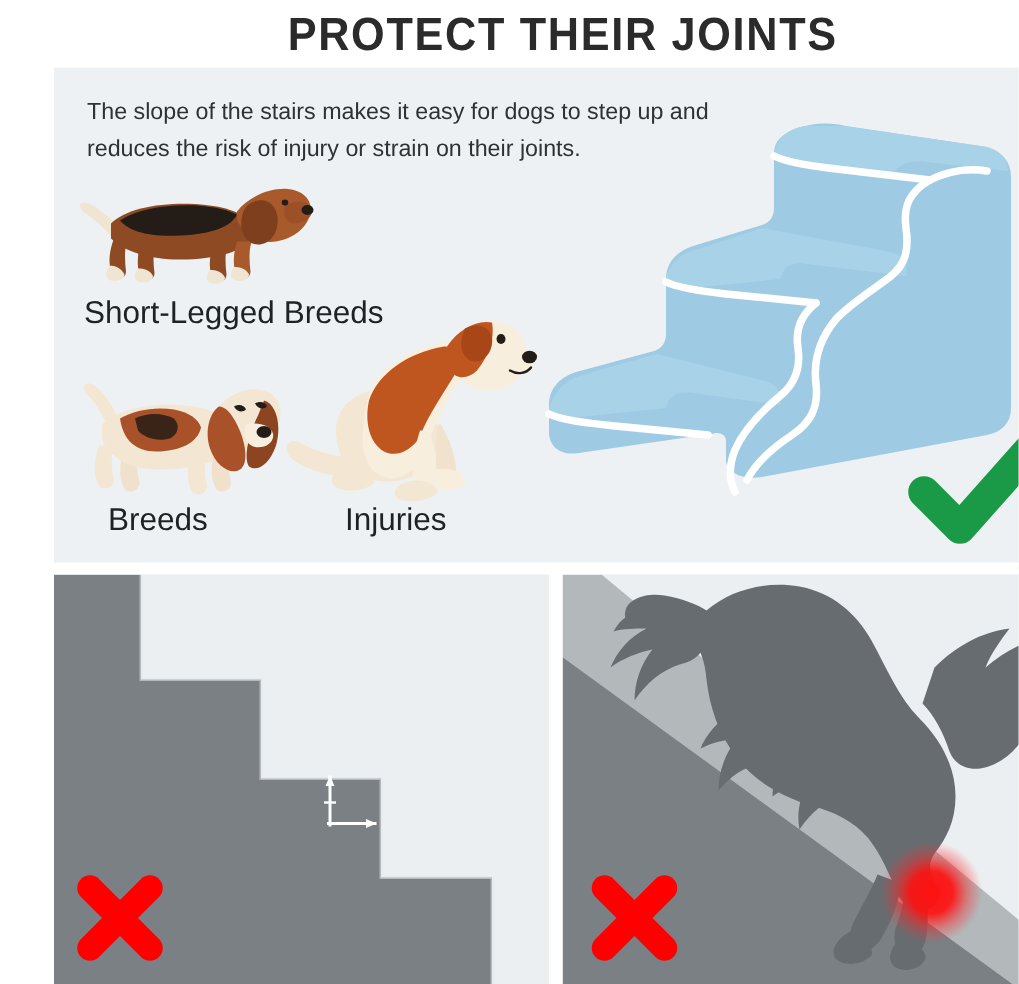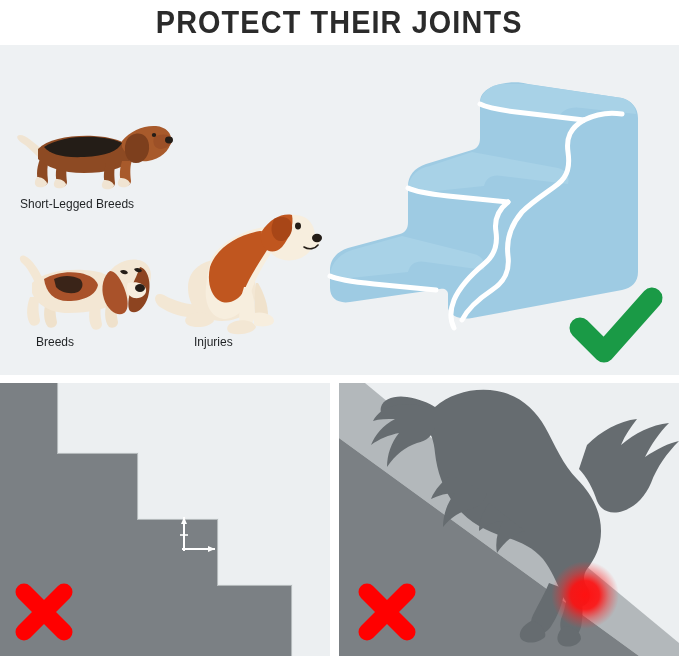--- a/index.html
+++ b/index.html
@@ -2,21 +2,21 @@
 <html><head>
 <meta charset="utf-8">
 <title>Protect Their Joints</title>
 <style>
   html,body{margin:0;padding:0;background:#ffffff;}
   body{
     width:679px;height:656px;overflow:hidden;
     font-family:"Liberation Sans","DejaVu Sans",sans-serif;
     -webkit-font-smoothing:antialiased;
   }
-  .page{position:relative;width:552px;height:656px;background:#ffffff;}
+  .page{position:relative;width:552px;height:656px;background:#ffffff;margin-left:36px;}
 
   
   .title-bar{
     position:absolute;left:0;top:0;width:679px;height:45px;
     display:flex;align-items:center;justify-content:center;background:#ffffff;
   }
   .title{
     font-size:31px;font-weight:bold;color:#2b2b2b;
     letter-spacing:1.2px;white-space:nowrap;
     transform:scaleX(0.93);transform-origin:center;
@@ -28,21 +28,21 @@
     position:absolute;left:0;top:45px;width:679px;height:330px;
     background:#eef1f3;overflow:hidden;
   }
   .body-copy{
     position:absolute;left:22px;top:17px;width:500px;
     font-size:15.5px;color:#2f3234;line-height:1.62;
   }
   .body-copy span{display:block;}
 
   
-  .lbl{position:absolute;font-size:12px;color:#1f2224;white-space:nowrap;}
+  .lbl{position:absolute;font-size:21px;color:#1f2224;white-space:nowrap;}
   .lbl-breeds{left:20px;top:152px;}
   .lbl-seniors{left:36px;top:290px;}
   .lbl-injuries{left:194px;top:290px;text-align:right;}
 
   
   .art{position:absolute;}
   .art-dachshund{left:14px;top:68px;width:160px;height:78px;}
   .art-basset{left:10px;top:200px;width:145px;height:90px;}
   .art-sitting{left:150px;top:168px;width:175px;height:122px;}
   .art-stairs{left:322px;top:35px;width:352px;height:295px;}
@@ -64,20 +64,22 @@
 
 <div class="page">
 
   <div class="title-bar">
     <h1 class="title">PROTECT THEIR JOINTS</h1>
   </div>
 
   <div class="panel-top">
 
     <div class="body-copy">
+      <span>The slope of the stairs makes it easy for dogs to step up and</span>
+      <span>reduces the risk of injury or strain on their joints.</span>
     </div>
 
     <div class="art art-dachshund">
       <svg viewBox="0 0 160 78" xmlns="http://www.w3.org/2000/svg">
 
         <path d="M8 30 C2 26 2 22 6 22 C12 22 20 30 28 36 L24 44 C18 38 13 33 8 30 Z" fill="#f0e4d2"></path>
 
         <path d="M26 46 C22 56 22 66 26 72 C30 74 34 72 34 68 C33 60 33 52 35 46 Z" fill="#8d4a23"></path>
         <path d="M23 64 C20 68 20 73 24 74 C29 75 33 73 33 70 C31 66 27 64 23 64 Z" fill="#f0e4d2"></path>
         <path d="M44 48 C41 58 41 68 45 73 C49 75 53 73 53 69 C52 61 52 53 54 48 Z" fill="#8d4a23"></path>

